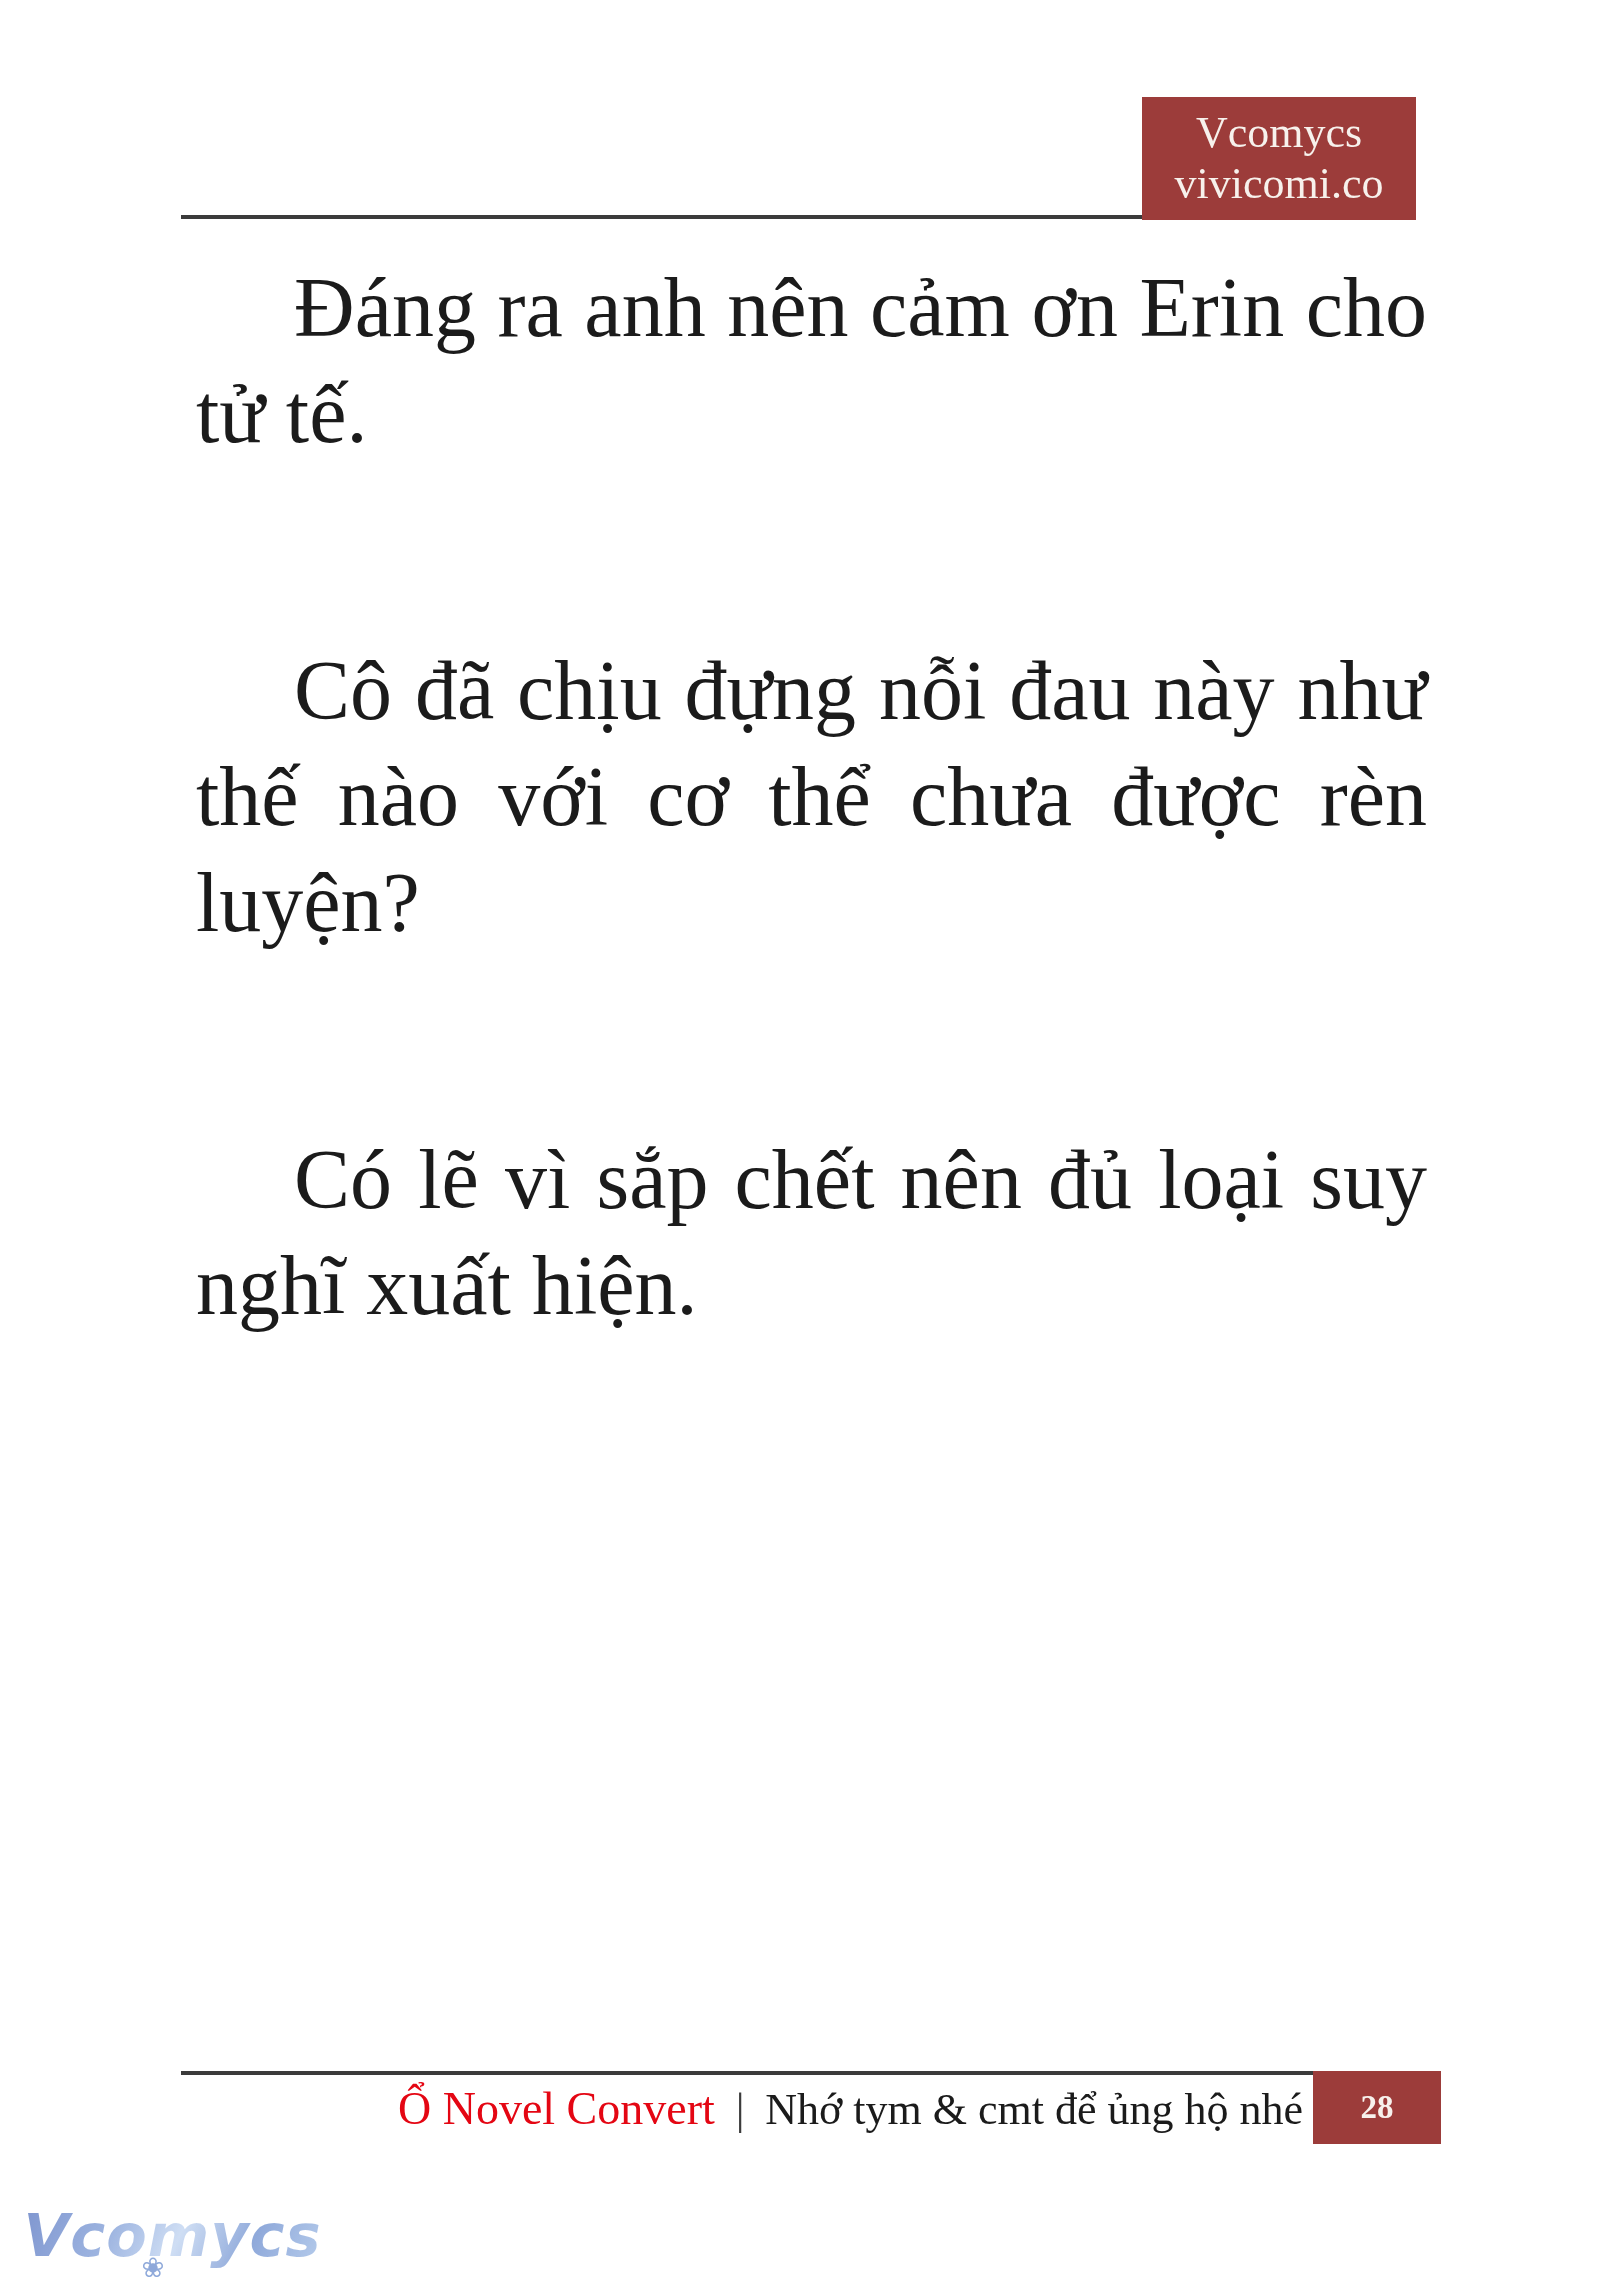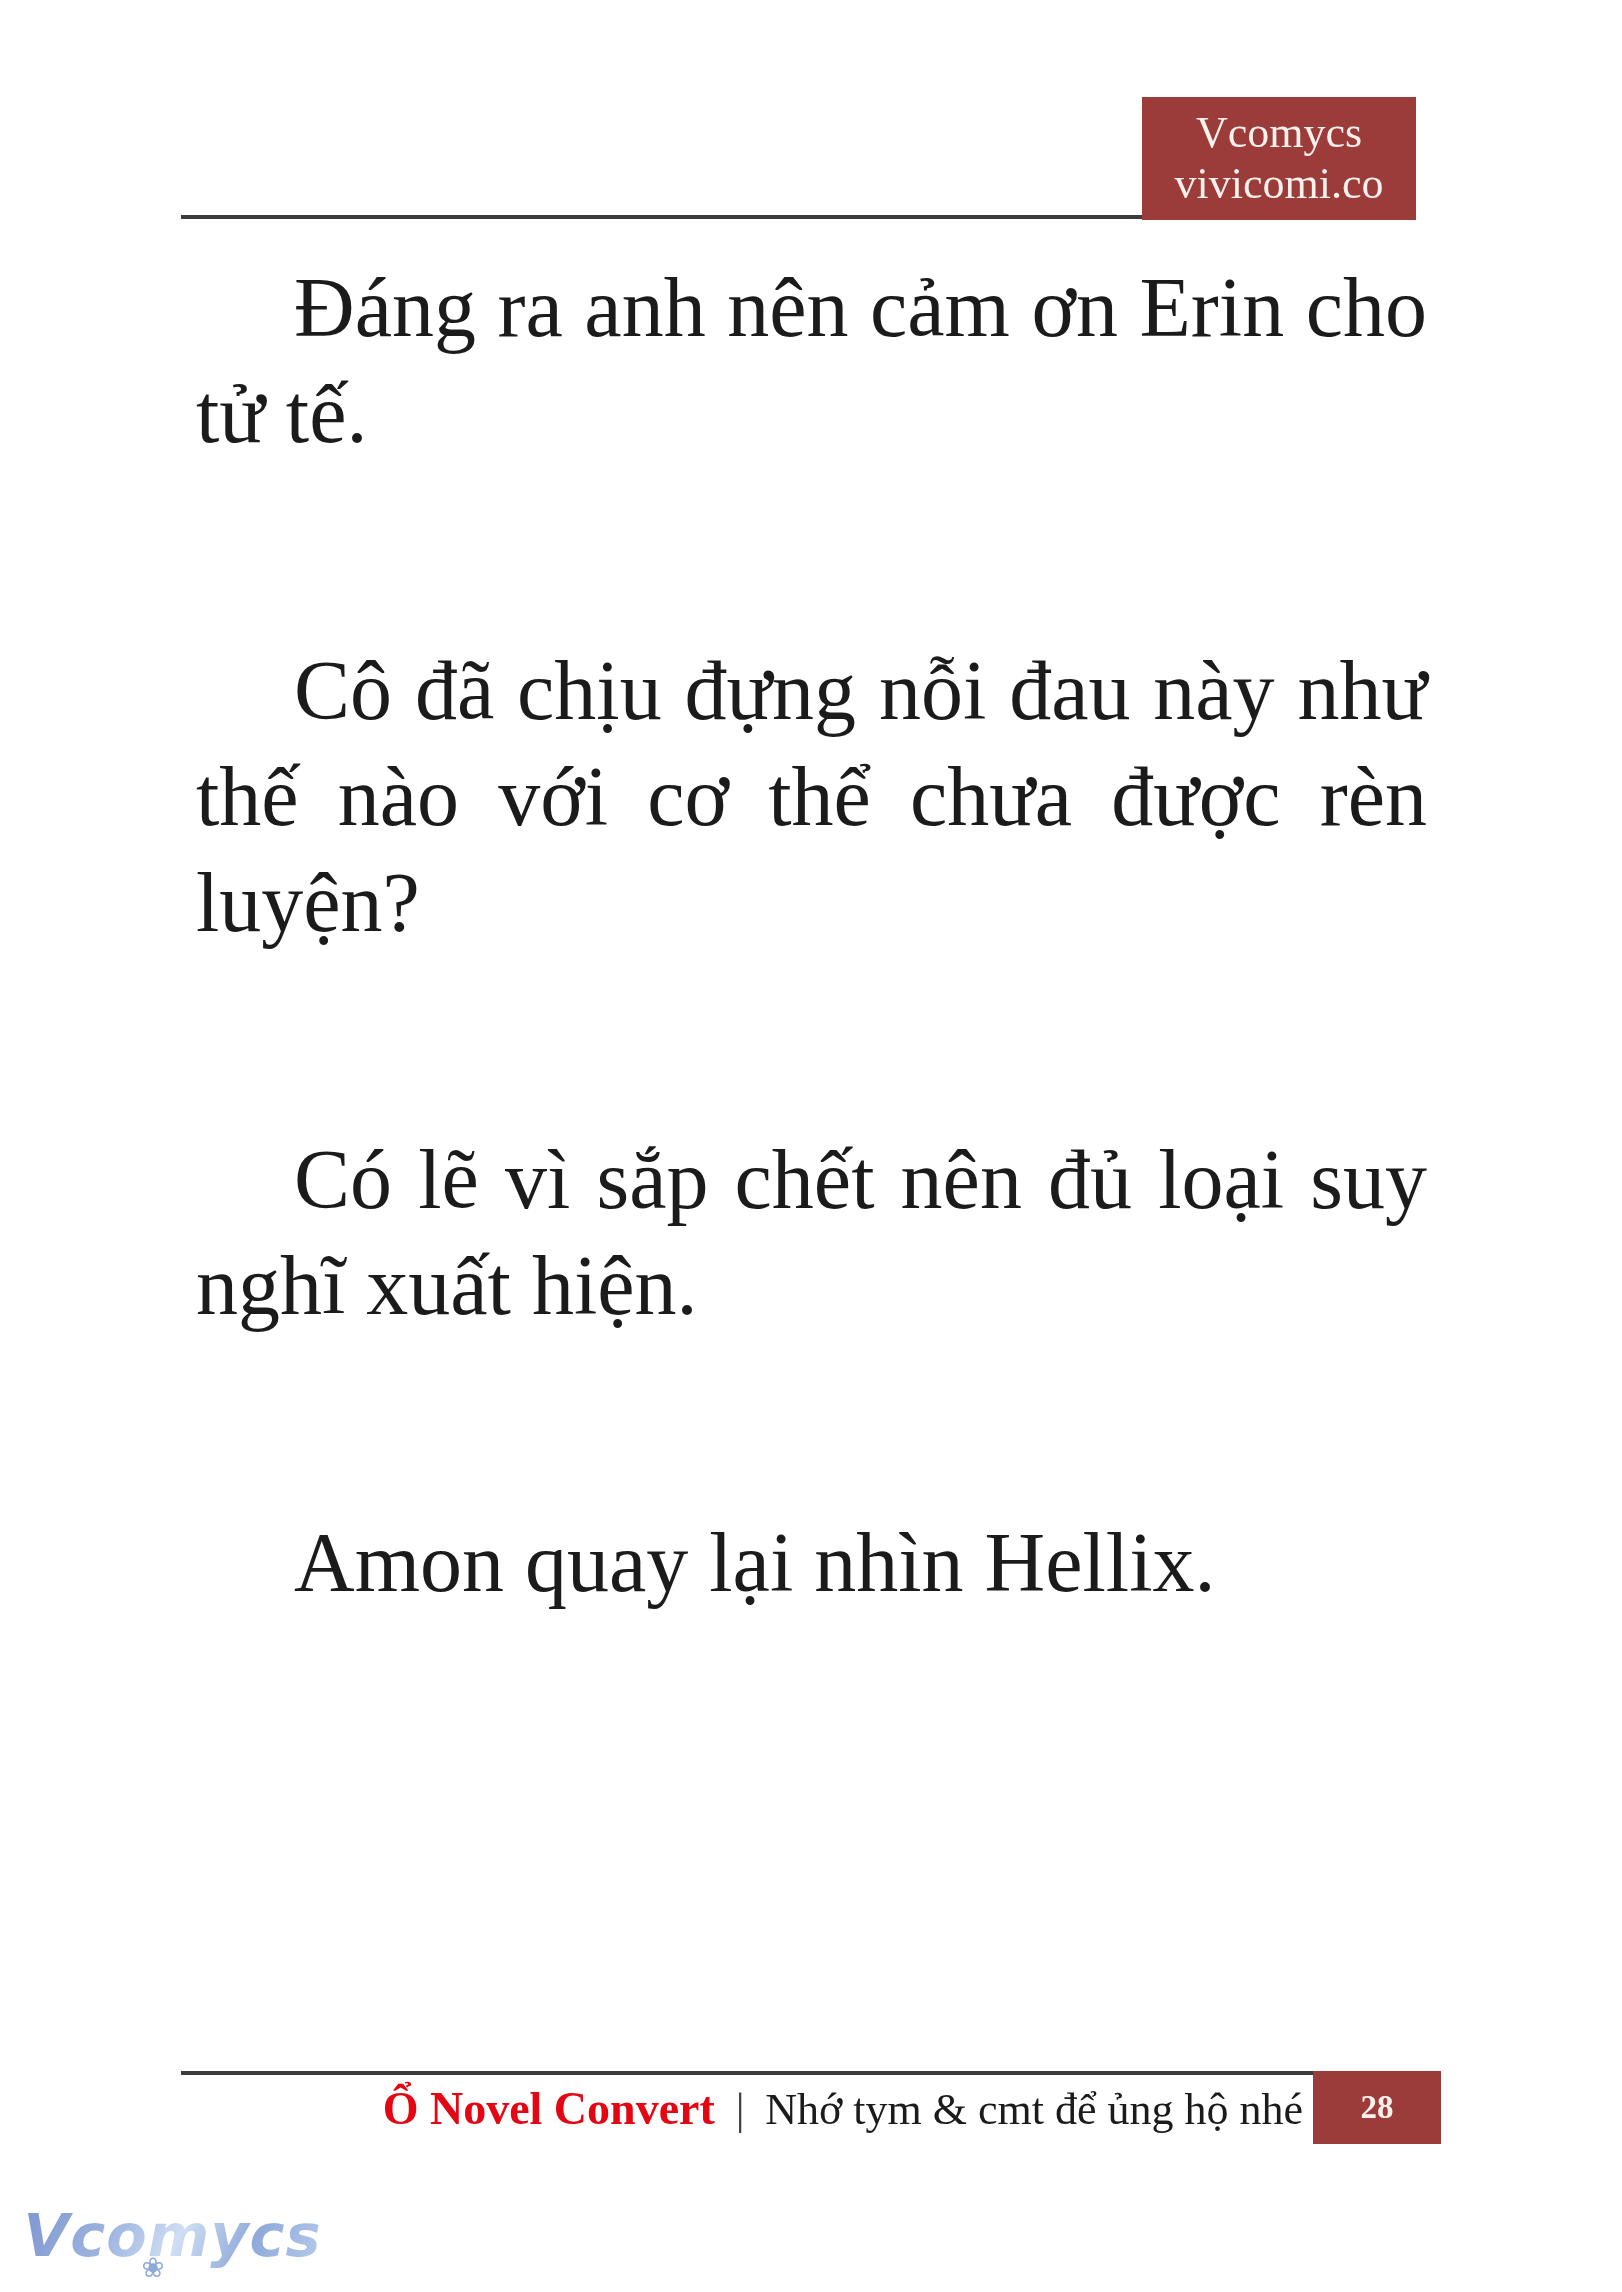--- a/index.html
+++ b/index.html
@@ -39,21 +39,21 @@
   
   .footer-rule {
     position:absolute; left:181px; top:2071px; width:1132px; height:3.9px;
     background:var(--rule-gray);
   }
   .footer-text {
     position:absolute; left:181px; top:2082px; width:1122px;
     text-align:right; white-space:nowrap;
     font-size:44px; color:var(--text-ink);
   }
-  .footer-text .brand { color:var(--brand-red); font-weight:bold; font-size:46px; }
+  .footer-text .brand { color:var(--brand-red); font-weight:normal; font-size:46px; }
   .footer-text .sep  { color:#3c3c3c; margin:0 9.8px; font-weight:normal; }
   .page-badge {
     position:absolute; left:1313px; top:2071px; width:128px; height:73px;
     background:var(--accent-red); color:var(--badge-text);
     display:flex; align-items:center; justify-content:center;
     font-size:33px;
     font-weight:bold;
   }
 
   
@@ -81,21 +81,20 @@
   <div class="header-rule"></div>
   <div class="header-badge">
     <div>Vcomycs</div>
     <div>vivicomi.co</div>
   </div>
 
   <div class="body-text">
     <p>Đáng ra anh nên cảm ơn Erin cho tử tế.</p>
     <p>Cô đã chịu đựng nỗi đau này như thế nào với cơ thể chưa được rèn luyện?</p>
     <p>Có lẽ vì sắp chết nên đủ loại suy nghĩ xuất hiện.</p>
-    <p>Amon quay lại nhìn Hellix.</p>
   </div>
 
   <div class="footer-rule"></div>
   <div class="footer-text">
     <span class="brand">Ổ Novel Convert</span>
     <span class="sep">|</span>
     <span class="msg">Nhớ tym &amp; cmt để ủng hộ nhé</span>
   </div>
   <div class="page-badge">
     <span>28</span>

